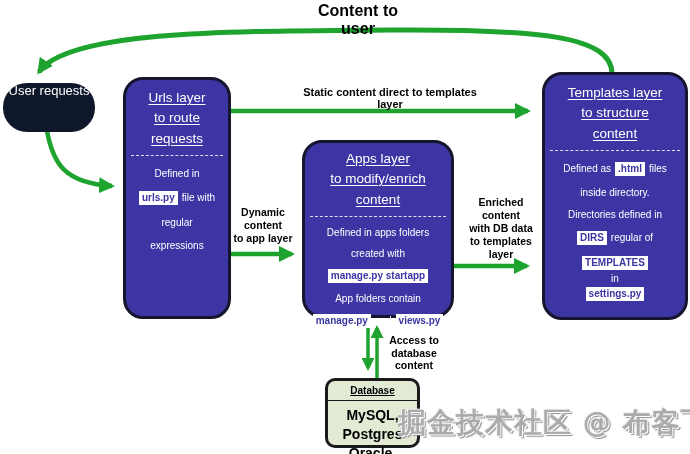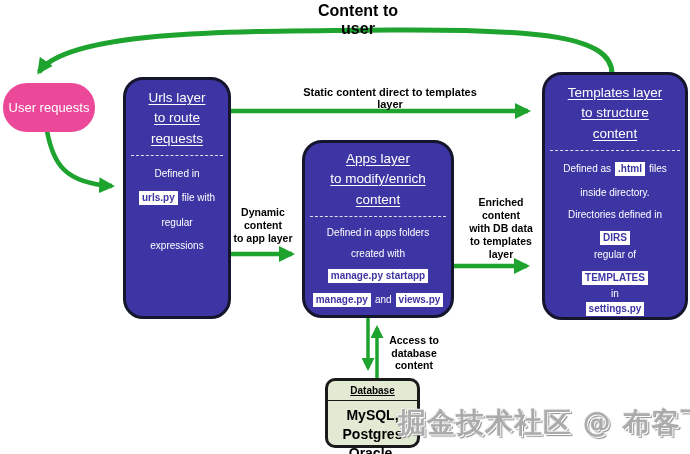--- a/index.html
+++ b/index.html
@@ -19,22 +19,22 @@
   .divider{border-top:1px dashed rgba(255,255,255,.85);margin:6px 5px 2px 5px;}
   .bline{
     display:flex;justify-content:center;align-items:center;gap:4px;
     font-size:10px;margin:12px 2px;color:#ffffff;
   }
   .code{
     background:#ffffff;color:#3d35a3;font-weight:bold;font-size:10px;
     padding:1px 3px;line-height:1.2;display:inline-block;
   }
   .pill{
-    background:#ec4899;border-radius:24px;color:#ffffff;font-size:13px;
-    display:flex;align-items:center;justify-content:center;
+    background:#0f172a;border-radius:24px;color:#ffffff;font-size:13px;
+    display:flex;align-items:flex-start;justify-content:center;
   }
   .dbbox{
     background:#e2ead4;border:3px solid #1a1a1a;border-radius:10px;color:#000;
   }
   .dbtitle{
     font-size:10px;font-weight:bold;text-decoration:underline;margin-top:4px;
   }
   .dbrule{border-top:1.5px solid #1a1a1a;margin:4px 0 5px 0;}
   .dbbody{white-space:pre-line;font-size:14px;font-weight:bold;line-height:1.35;}
   .elabel{
@@ -117,20 +117,23 @@
     <div class="bline" style="margin:10px 2px;">
         <span>Defined in apps folders</span>
       </div>
     <div class="bline" style="margin:10px 2px;">
         <span>created with</span>
       </div>
     <div class="bline" style="margin:10px 2px;">
       <span class="code">manage.py startapp</span>
     </div>
     <div class="bline" style="margin:10px 2px;">
+        <span>App folders contain</span>
+      </div>
+    <div class="bline" style="margin:10px 2px;">
       <span class="code">manage.py</span>
       <span>and</span>
       <span class="code">views.py</span>
     </div>
   </div>
 
   <div class="node purple" style="left:542px;top:72px;width:146px;height:248px;">
     <div class="ptitle">Templates layer
 to structure
 content</div>
@@ -139,21 +142,21 @@
       <span>Defined as</span>
       <span class="code">.html</span>
       <span>files</span>
     </div>
     <div class="bline" style="margin:11px 2px;">
         <span>inside directory.</span>
       </div>
     <div class="bline" style="margin:11px 2px;">
         <span>Directories defined in</span>
       </div>
-    <div class="bline" style="margin:11px 2px;flex-direction:column;">
+    <div class="bline" style="margin:11px 2px;">
       <span class="code">DIRS</span>
       <span>regular of</span>
     </div>
     <div class="bline" style="margin:11px 2px;gap:3px;flex-direction:column;">
       <span class="code">TEMPLATES</span>
       <span>in</span>
       <span class="code">settings.py</span>
     </div>
   </div>
 

